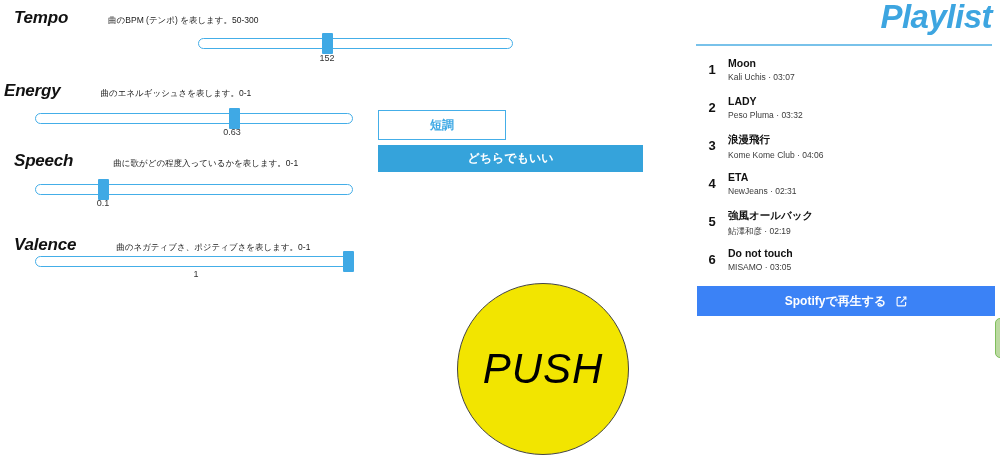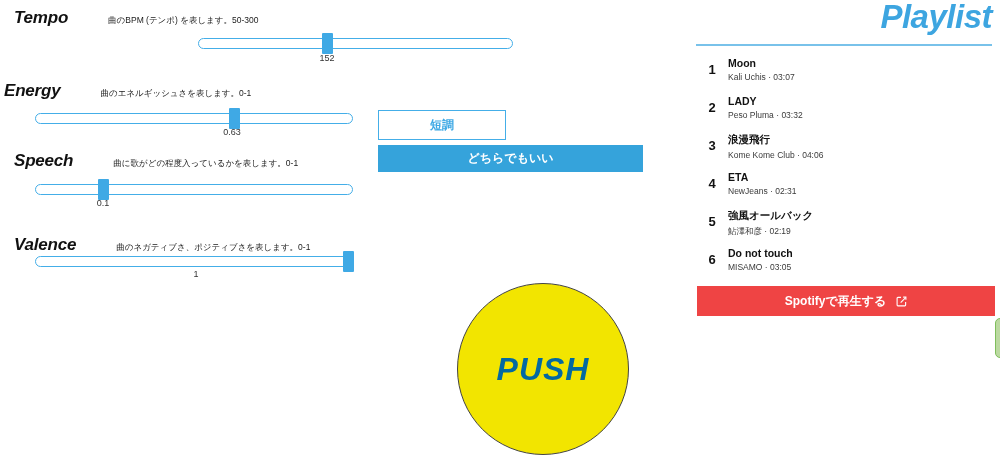--- a/index.html
+++ b/index.html
@@ -96,21 +96,21 @@
 
   
   .push-btn {
     position:absolute; left:457px; top:283px;
     width:172px; height:172px; border-radius:50%;
     background:#F2E500; border:1px solid #444;
     display:flex; align-items:center; justify-content:center;
     cursor:pointer;
   }
   .push-label {
-    font-size:32px; font-weight:bold; font-style:italic; color:#0369a1;
+    font-size:42px; font-weight:normal; font-style:italic; color:#000000;
     letter-spacing:1px;
   }
 
   
   .playlist { position:absolute; left:690px; top:0; width:310px; height:459px; }
   .playlist-title {
     position:absolute; right:8px; top:-2px;
     font-size:33px; font-weight:bold; font-style:italic; color:#3DA5E0;
     letter-spacing:-0.5px;
   }
@@ -127,21 +127,21 @@
     width:32px; font-size:13px; font-weight:bold; color:#111;
     text-align:center; padding-top:6px;
   }
   .track-info { padding-top:1px; }
   .track-title { font-size:10.5px; font-weight:bold; color:#111; }
   .track-meta { font-size:8.5px; color:#3a3a3a; margin-top:3px; }
 
   .spotify-btn {
     position:absolute; left:697px; top:286px;
     width:298px; height:30px;
-    background:#ef4444; color:#ffffff;
+    background:#3b82f6; color:#ffffff;
     display:flex; align-items:center; justify-content:center; gap:10px;
     font-size:12px; font-weight:bold; cursor:pointer;
   }
   .ext-icon { display:inline-block; width:11px; height:11px; }
 
   .green-tab {
     position:absolute; left:995px; top:318px;
     width:18px; height:40px;
     background:#BBD9A0; border:1px solid #7FBE5C; border-radius:5px;
   }

